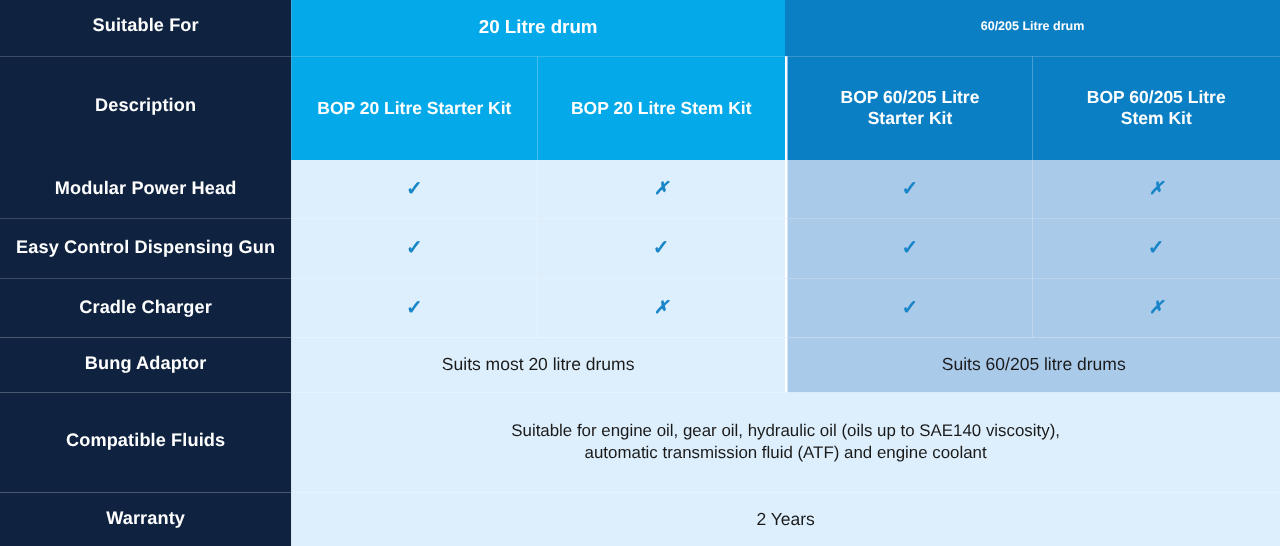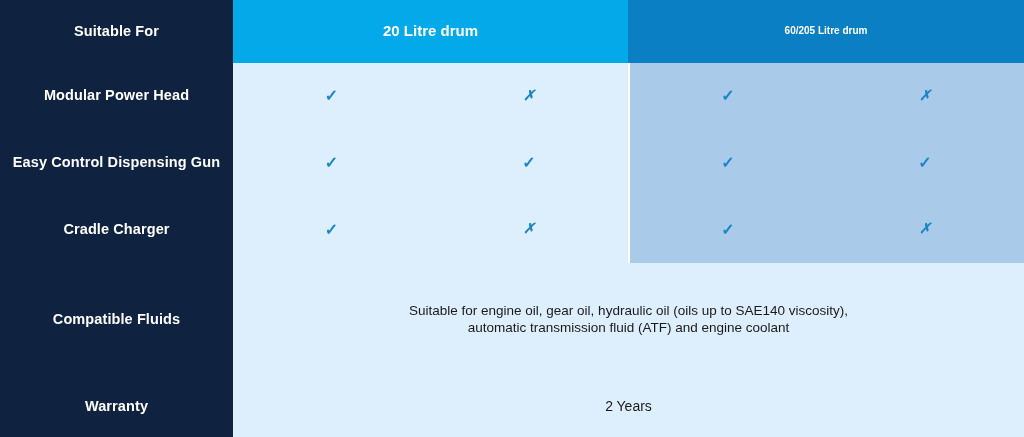--- a/index.html
+++ b/index.html
@@ -137,20 +137,29 @@
       <col style="width:198px">
     </colgroup>
     <tbody>
 
       <tr>
         <td class="lbl">Suitable For</td>
         <td class="grp-a" colspan="2">20 Litre drum</td>
         <td class="grp-b" colspan="2">60/205 Litre drum</td>
       </tr>
 
+      <tr>
+        <td class="lbl">Description</td>
+        <td class="desc-a two-line">BOP 20 Litre Starter Kit</td>
+        <td class="desc-a noR two-line">BOP 20 Litre Stem Kit</td>
+        <td class="desc-b firstB two-line">BOP 60/205 Litre
+Starter Kit</td>
+        <td class="desc-b noR two-line">BOP 60/205 Litre
+Stem Kit</td>
+      </tr>
 
 
       <tr>
         <td class="lbl">Modular Power Head</td>
         <td class="cell-a"><span class="mark tick">✓</span></td>
         <td class="cell-a noR"><span class="mark x">✗</span></td>
         <td class="cell-b firstB"><span class="mark tick">✓</span></td>
         <td class="cell-b noR"><span class="mark x">✗</span></td>
       </tr>
 
@@ -165,20 +174,25 @@
 
       <tr>
         <td class="lbl">Cradle Charger</td>
         <td class="cell-a"><span class="mark tick">✓</span></td>
         <td class="cell-a noR"><span class="mark x">✗</span></td>
         <td class="cell-b firstB"><span class="mark tick">✓</span></td>
         <td class="cell-b noR"><span class="mark x">✗</span></td>
       </tr>
 
 
+      <tr>
+        <td class="lbl">Bung Adaptor</td>
+        <td class="cell-a noR" colspan="2">Suits most 20 litre drums</td>
+        <td class="cell-b firstB noR" colspan="2">Suits 60/205 litre drums</td>
+      </tr>
 
       <tr>
         <td class="lbl">Compatible Fluids</td>
         <td class="cell-a noR wide-txt two-line" colspan="4">Suitable for engine oil, gear oil, hydraulic oil (oils up to SAE140 viscosity),
 automatic transmission fluid (ATF) and engine coolant</td>
       </tr>
 
       <tr class="r-last">
         <td class="lbl">Warranty</td>
         <td class="cell-a noR" colspan="4">2 Years</td>

